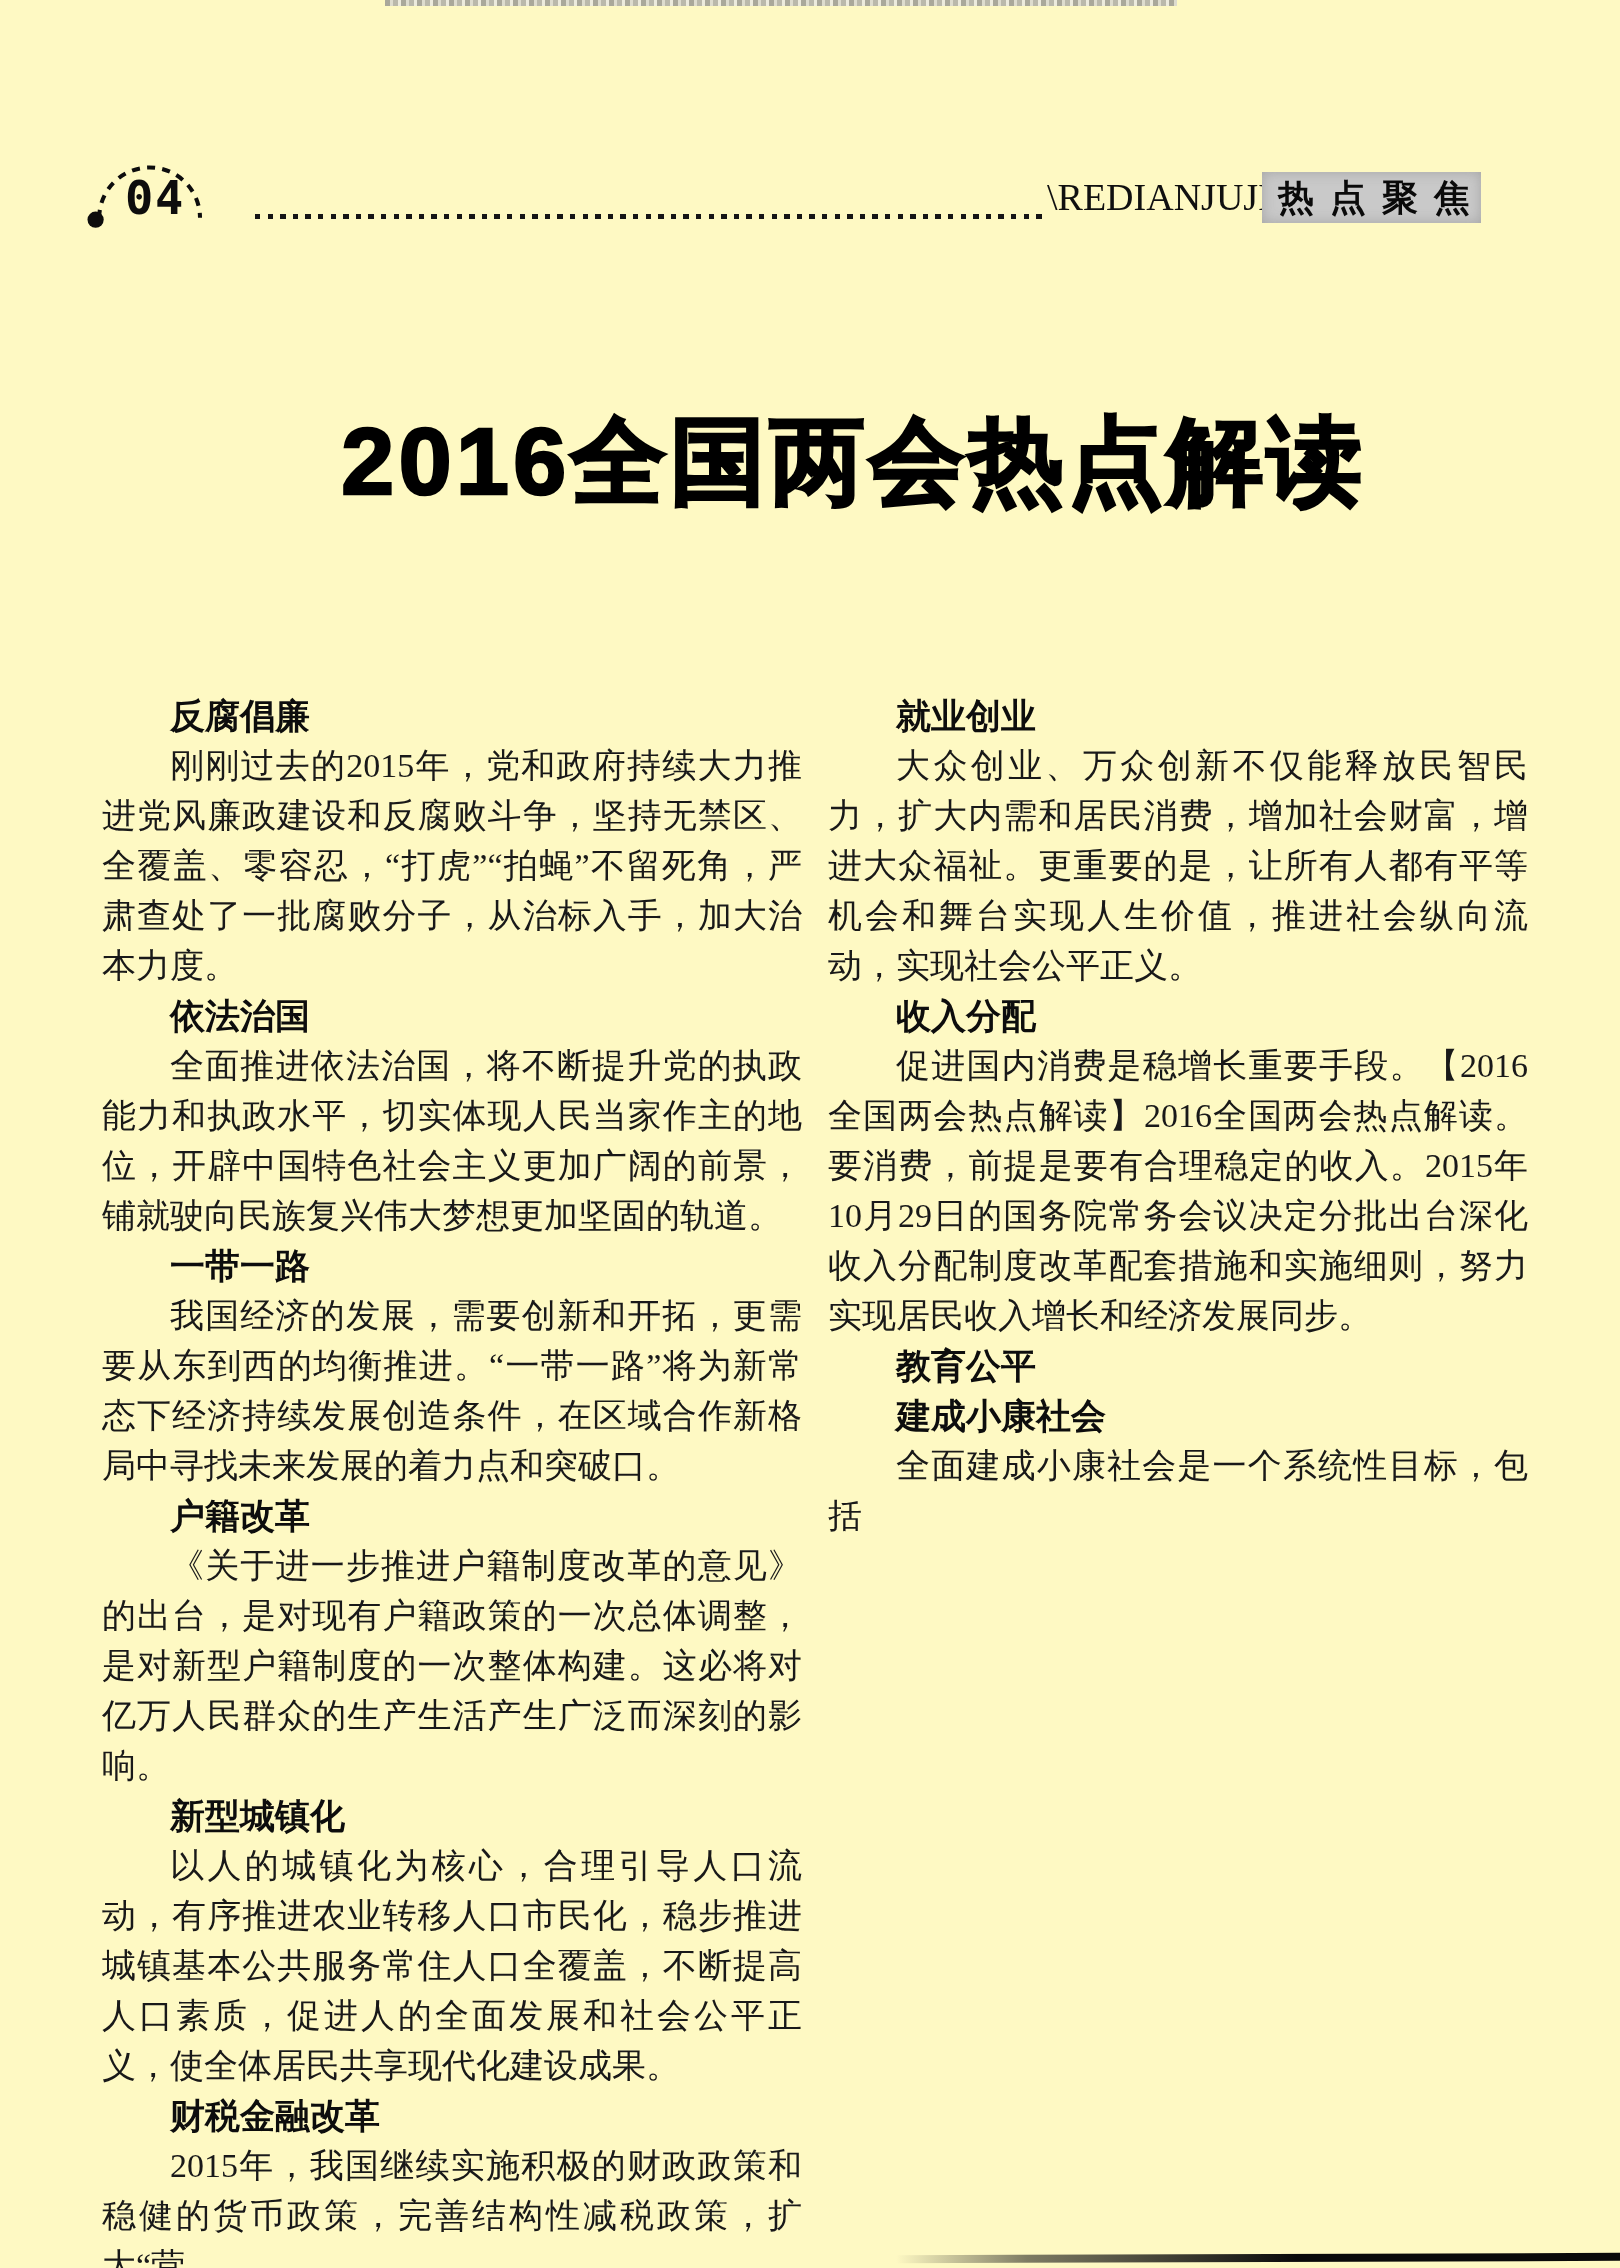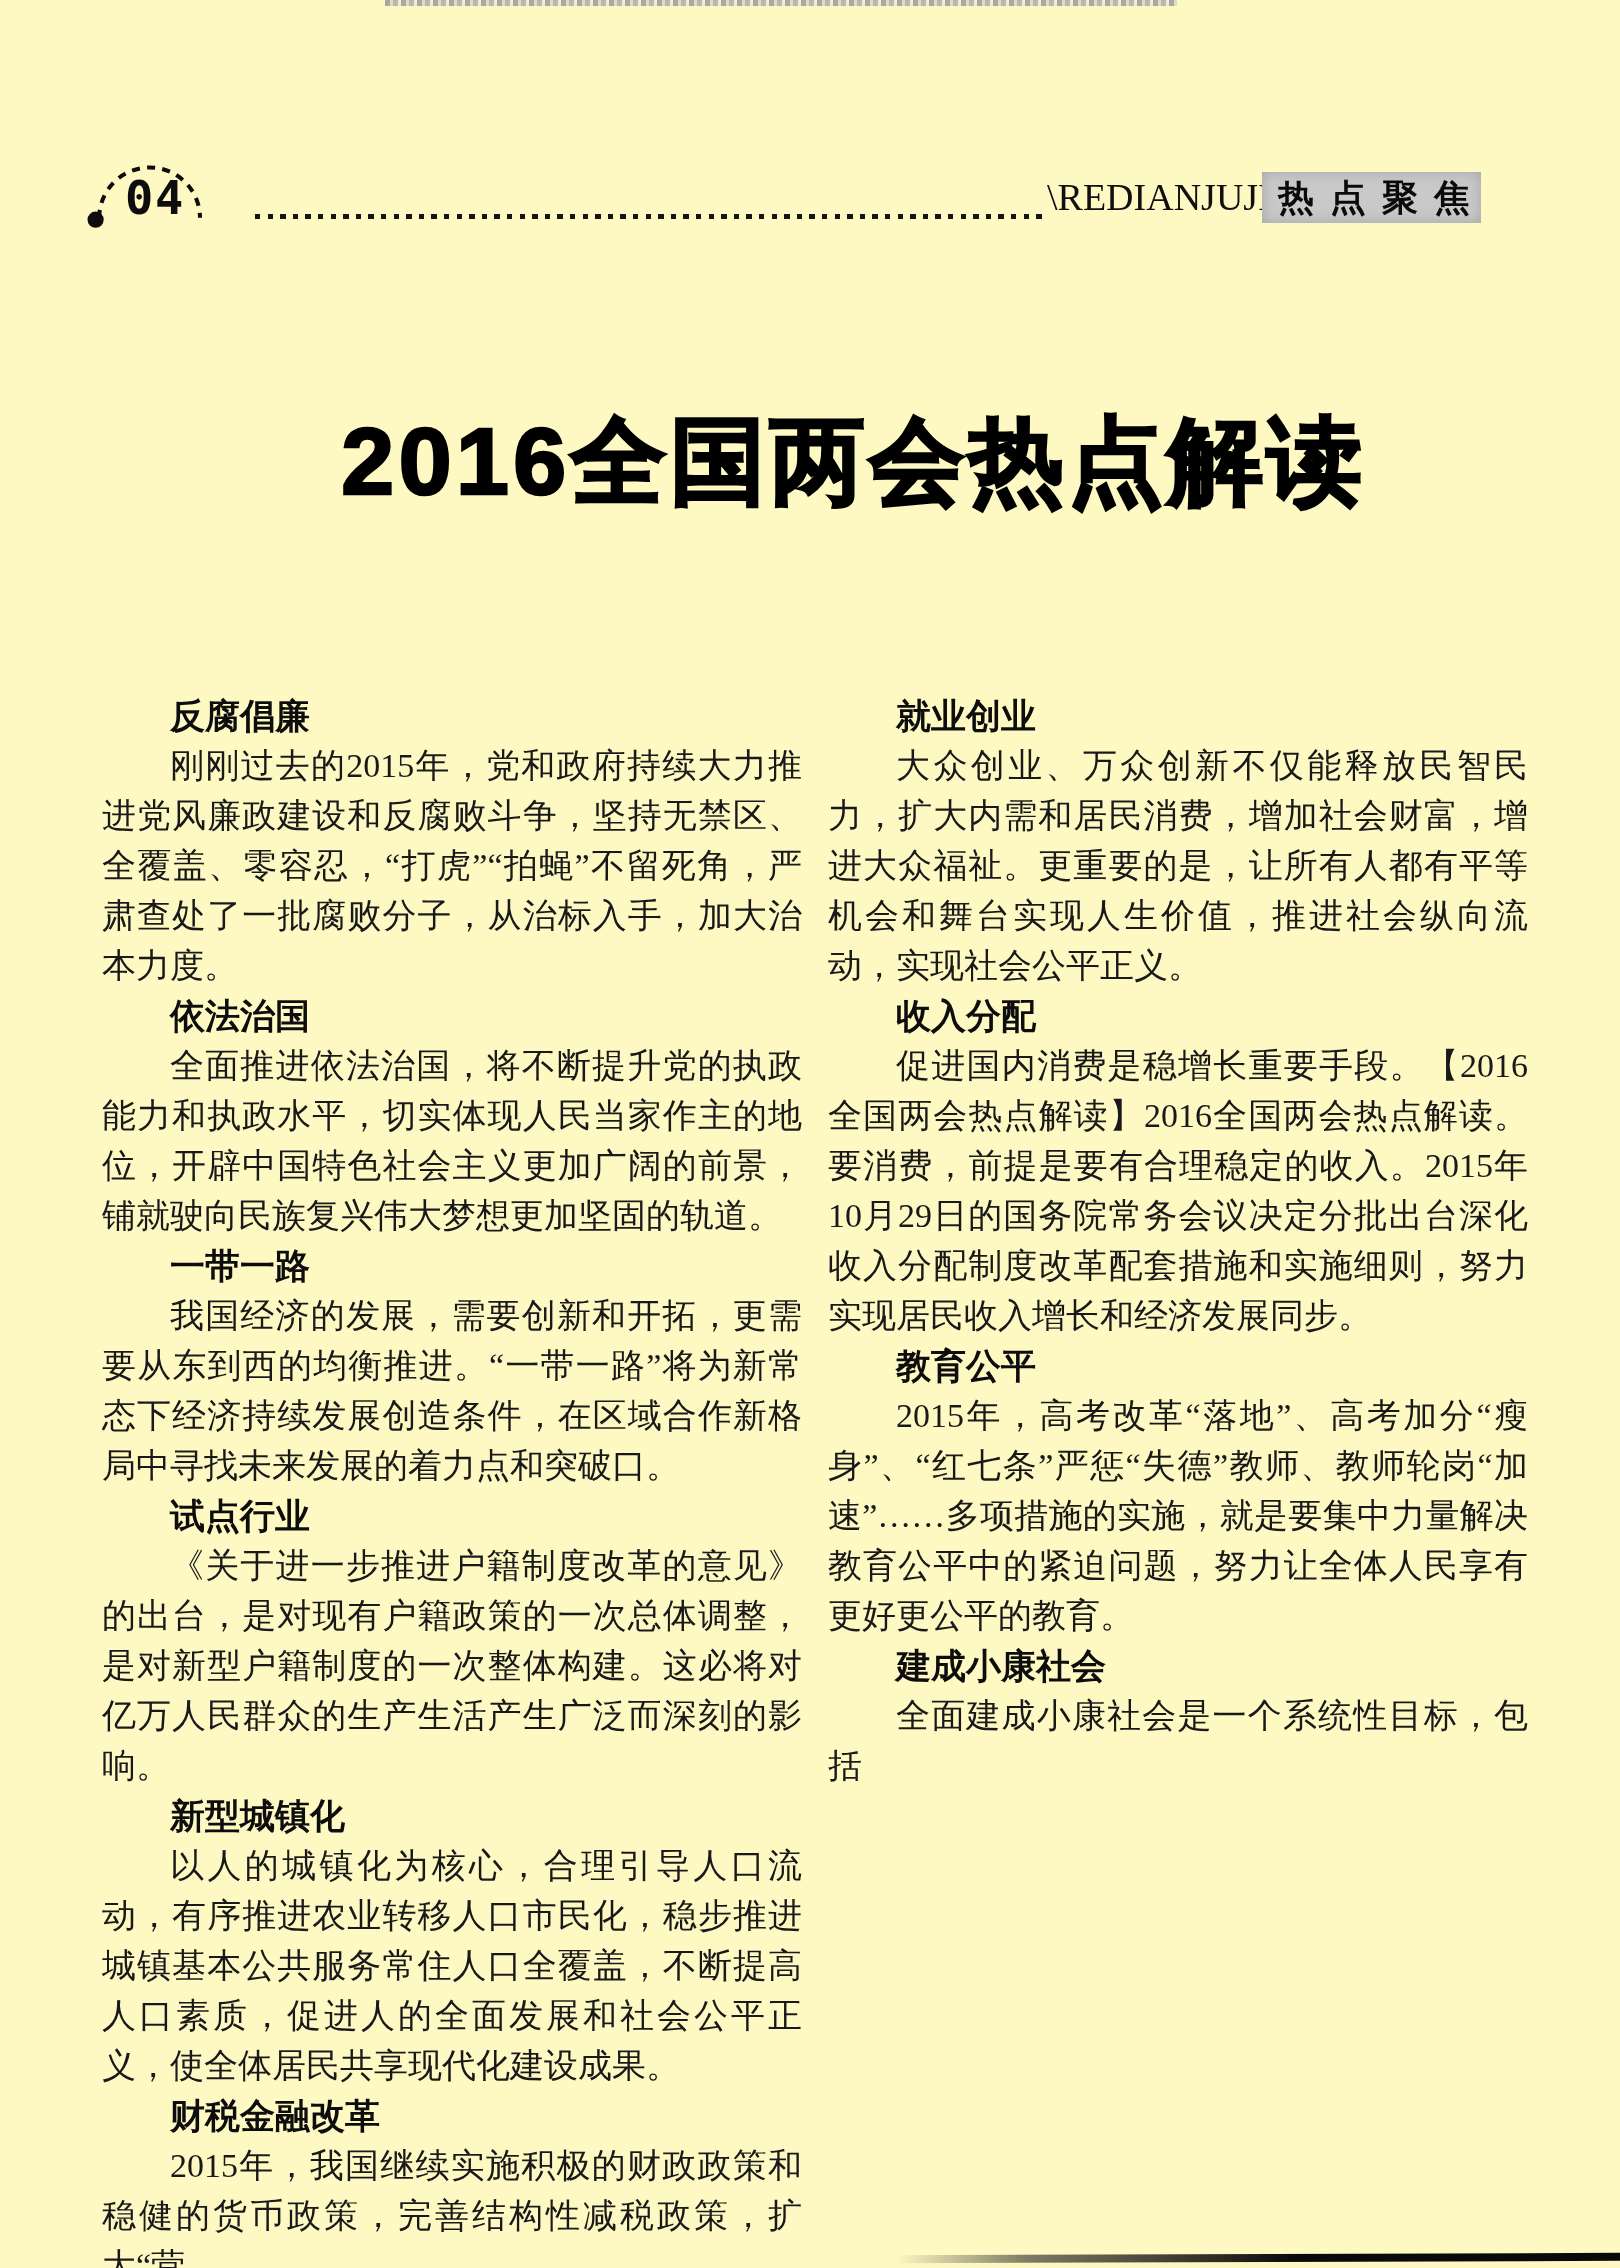--- a/index.html
+++ b/index.html
@@ -107,34 +107,33 @@
 
   <div class="article-title">2016全国两会热点解读</div>
 
   <div class="col col-left">
       <div class="sec-heading">反腐倡廉</div>
       <div class="para">刚刚过去的2015年，党和政府持续大力推进党风廉政建设和反腐败斗争，坚持无禁区、全覆盖、零容忍，“打虎”“拍蝇”不留死角，严肃查处了一批腐败分子，从治标入手，加大治本力度。</div>
       <div class="sec-heading">依法治国</div>
       <div class="para">全面推进依法治国，将不断提升党的执政能力和执政水平，切实体现人民当家作主的地位，开辟中国特色社会主义更加广阔的前景，铺就驶向民族复兴伟大梦想更加坚固的轨道。</div>
       <div class="sec-heading">一带一路</div>
       <div class="para">我国经济的发展，需要创新和开拓，更需要从东到西的均衡推进。“一带一路”将为新常态下经济持续发展创造条件，在区域合作新格局中寻找未来发展的着力点和突破口。</div>
-      <div class="sec-heading">试点行业</div>
+      <div class="sec-heading">户籍改革</div>
       <div class="para">《关于进一步推进户籍制度改革的意见》的出台，是对现有户籍政策的一次总体调整，是对新型户籍制度的一次整体构建。这必将对亿万人民群众的生产生活产生广泛而深刻的影响。</div>
       <div class="sec-heading">新型城镇化</div>
       <div class="para">以人的城镇化为核心，合理引导人口流动，有序推进农业转移人口市民化，稳步推进城镇基本公共服务常住人口全覆盖，不断提高人口素质，促进人的全面发展和社会公平正义，使全体居民共享现代化建设成果。</div>
       <div class="sec-heading">财税金融改革</div>
       <div class="para">2015年，我国继续实施积极的财政政策和稳健的货币政策，完善结构性减税政策，扩大“营</div>
     </div>
   <div class="col col-right">
       <div class="sec-heading">就业创业</div>
       <div class="para">大众创业、万众创新不仅能释放民智民力，扩大内需和居民消费，增加社会财富，增进大众福祉。更重要的是，让所有人都有平等机会和舞台实现人生价值，推进社会纵向流动，实现社会公平正义。</div>
       <div class="sec-heading">收入分配</div>
       <div class="para">促进国内消费是稳增长重要手段。【2016全国两会热点解读】2016全国两会热点解读。要消费，前提是要有合理稳定的收入。2015年10月29日的国务院常务会议决定分批出台深化收入分配制度改革配套措施和实施细则，努力实现居民收入增长和经济发展同步。</div>
       <div class="sec-heading">教育公平</div>
-      <div class="para">2015年，高考改革“落地”、高考加分“瘦身”、“红七条”严惩“失德”教师、教师轮岗“加速”……多项措施的实施，就是要集中力量解决教育公平中的紧迫问题，努力让全体人民享有更好更公平的教育。</div>
       <div class="sec-heading">建成小康社会</div>
       <div class="para">全面建成小康社会是一个系统性目标，包括</div>
     </div>
 
   <div class="scan-bottom"></div>
 
 </div>
 
 
 </body></html>

